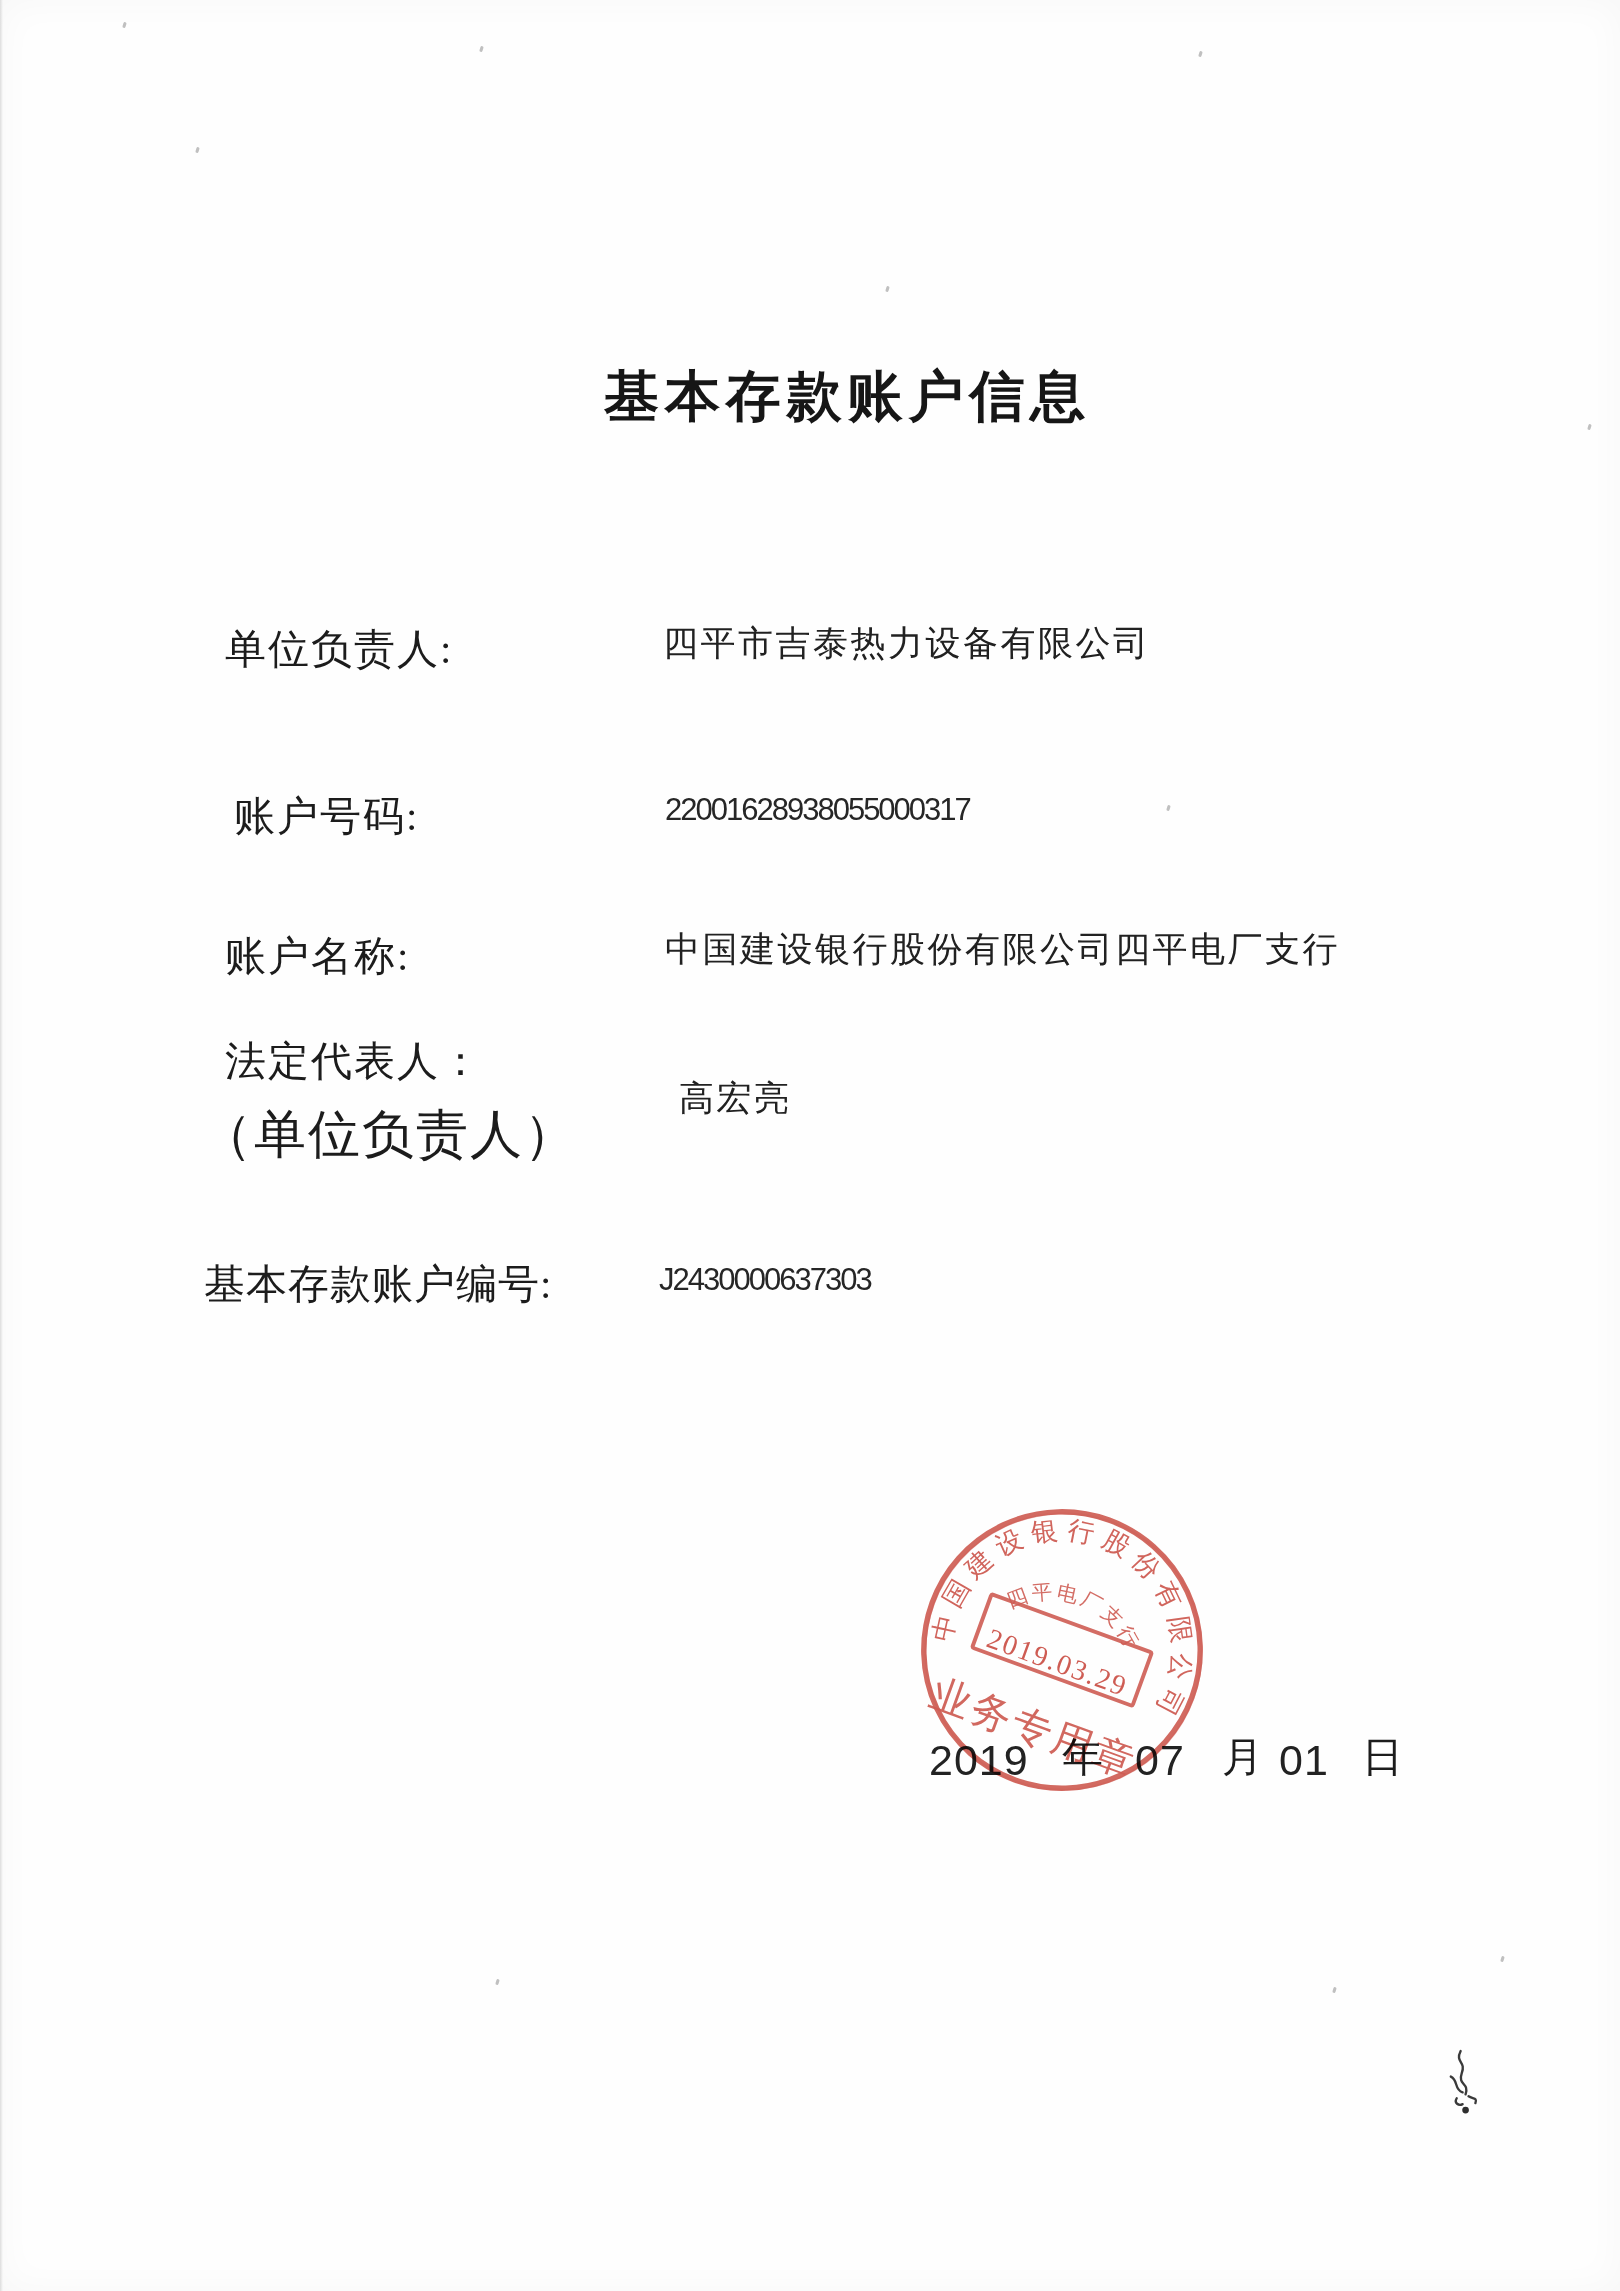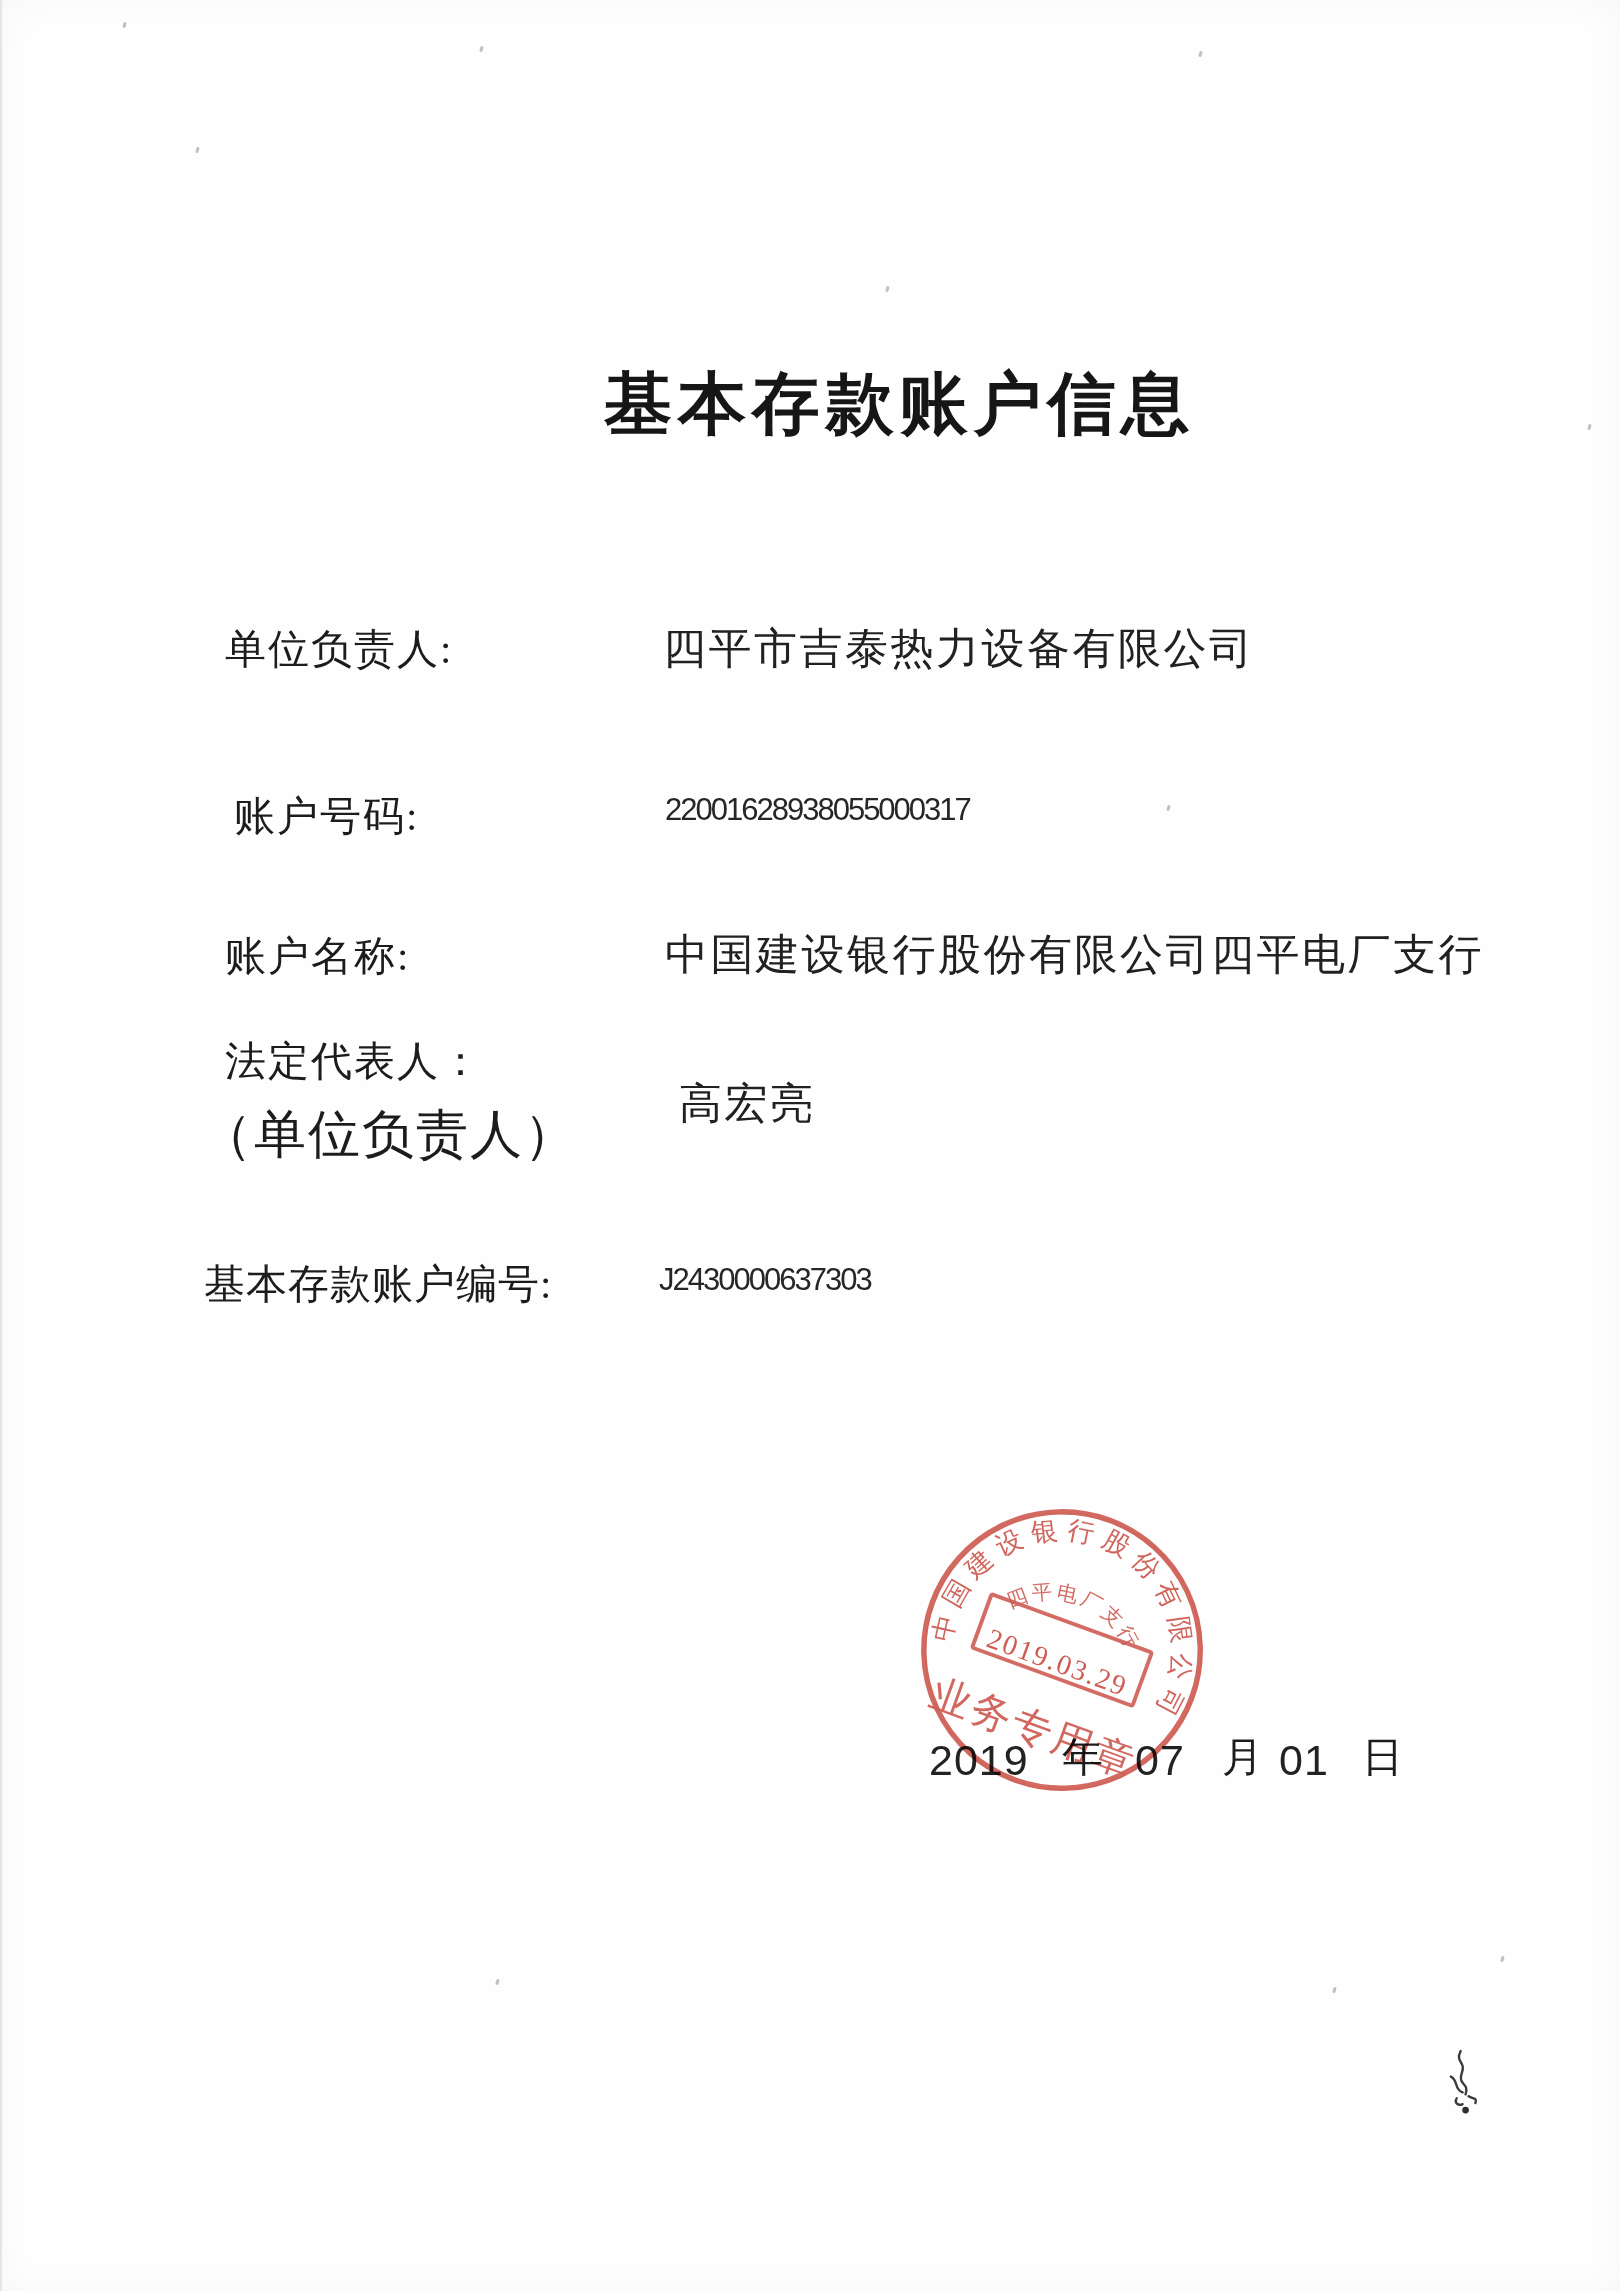--- a/index.html
+++ b/index.html
@@ -12,29 +12,29 @@
     font-family:"Liberation Serif","DejaVu Serif",serif;
     color:#1f1f1f;
     box-shadow:inset 0 0 39px rgba(0,0,0,0.03);
   }
   .page::before{ 
     content:"";position:absolute;left:0;top:0;bottom:0;width:2.9px;
     background:linear-gradient(to right,#ddd,rgba(255,255,255,0));
   }
   .title{
     position:absolute;left:604px;top:365px;
-    font-size:68px;font-weight:bold;letter-spacing:5.9px;
+    font-size:55px;font-weight:bold;letter-spacing:5.9px;
     color:#161616;white-space:nowrap;margin:0;line-height:1.15;
   }
   .lbl{
     position:absolute;font-size:41px;letter-spacing:2px;
     color:#1c1c1c;white-space:nowrap;line-height:1.1;
   }
   .val-cjk{
-    position:absolute;font-size:43px;letter-spacing:2.5px;
+    position:absolute;font-size:35px;letter-spacing:2.5px;
     color:#212121;white-space:nowrap;line-height:1.1;
   }
   .val-num{
     position:absolute;font-size:31px;letter-spacing:-2px;
     font-family:"Liberation Sans","DejaVu Sans",sans-serif;
     color:#262626;white-space:nowrap;line-height:1.05;
   }
   
   .r1-lbl{left:225px;top:627px;}   .r1-val{left:663px;top:625px;}
   .r2-lbl{left:225px;top:794px;margin-left:9px;}   .r2-val{left:665px;top:794px;}

